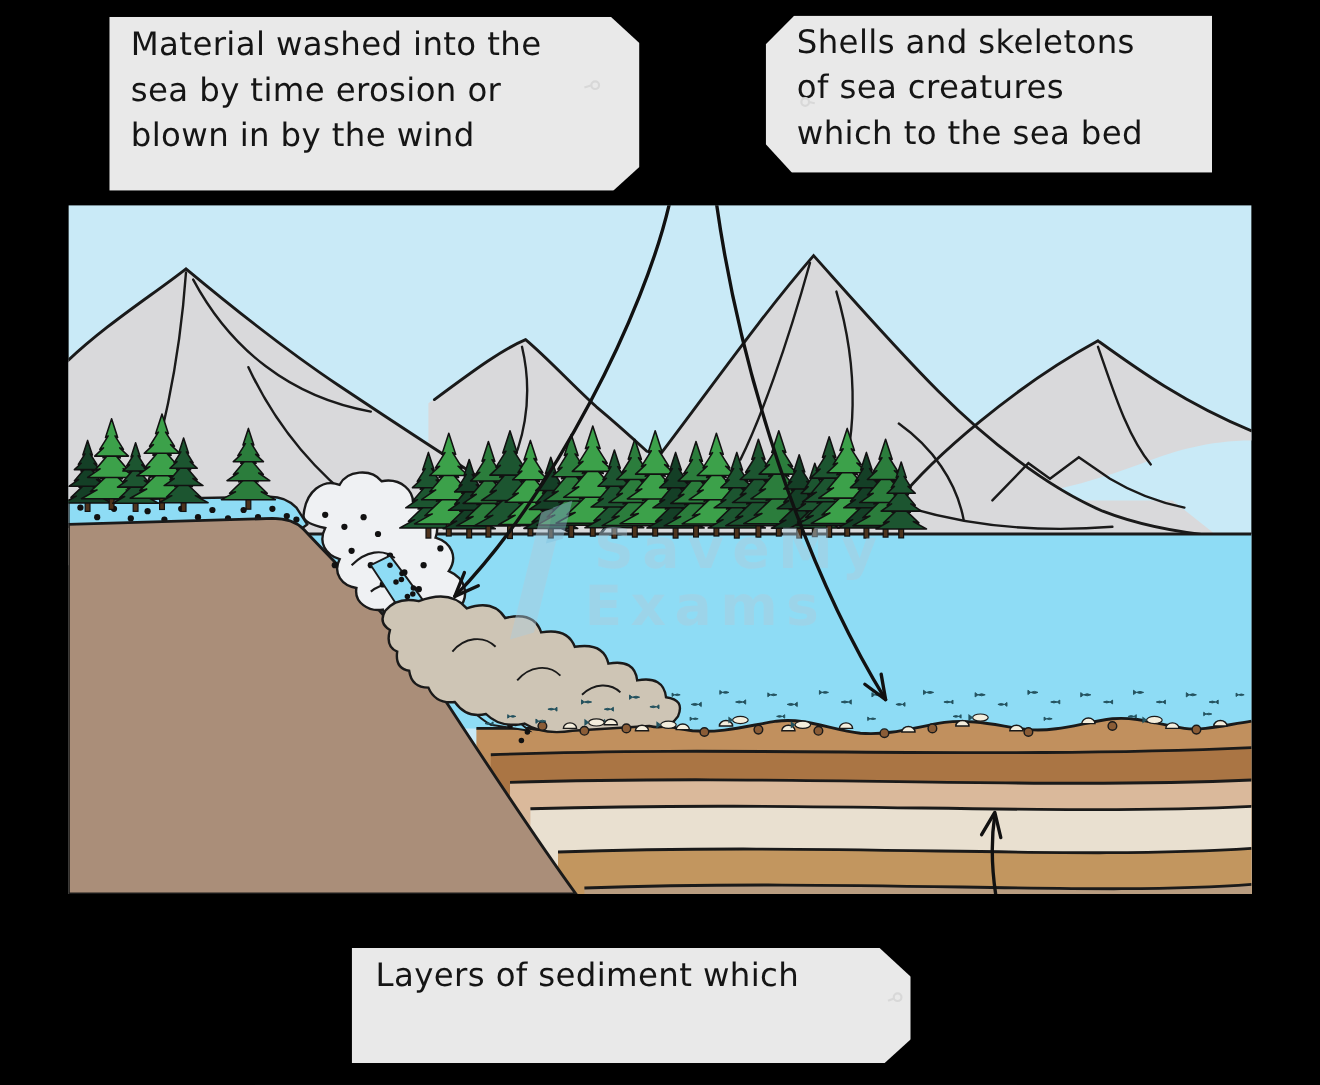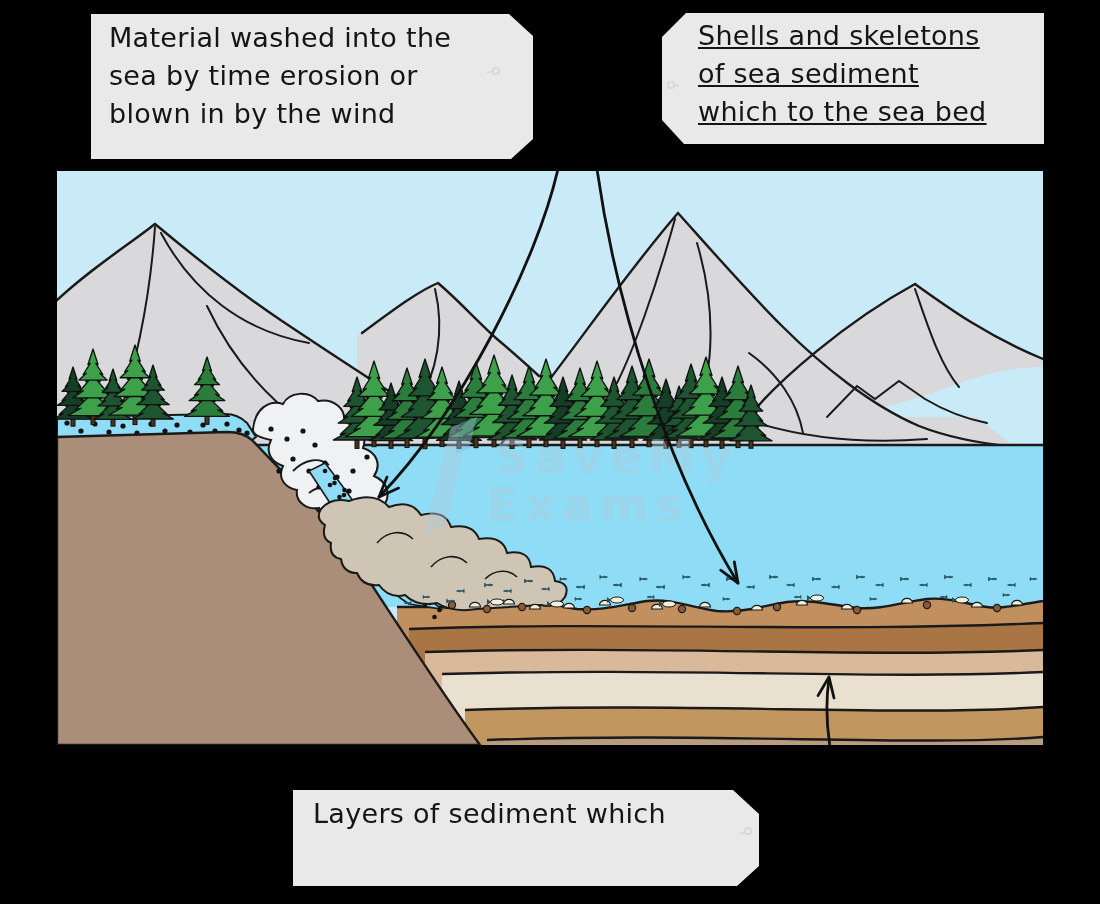--- a/index.html
+++ b/index.html
@@ -3,40 +3,40 @@
 <meta charset="utf-8">
 <style>
   html,body{margin:0;padding:0;background:#000;}
   #page{position:relative;width:1100px;height:904px;background:#000;overflow:hidden;
         font-family:"DejaVu Sans","Liberation Sans",sans-serif;}
   .label-box{position:absolute;background:#e9e9e9;color:#151515;font-size:27px;line-height:38px;
              letter-spacing:.3px;}
   .label-box .ln{white-space:nowrap;}
   #material-box{left:63px;top:14px;width:424px;height:123px;padding:5px 0 17px 18px;
     clip-path:polygon(0 0,calc(100% - 24px) 0,100% 22px,100% calc(100% - 20px),calc(100% - 22px) 100%,0 100%);margin-left:28px;}
-  #shells-box{left:662px;top:13px;width:346px;height:127px;padding:4px 0 0 36px;
-    clip-path:polygon(24px 0,100% 0,100% 100%,22px 100%,0 calc(100% - 24px),0 24px);text-decoration:underline;}
+  #shells-box{left:638px;top:13px;width:346px;height:127px;padding:4px 0 0 26px;
+    clip-path:polygon(24px 0,100% 0,100% 100%,22px 100%,0 calc(100% - 24px),0 24px);}
   #layers-box{left:293px;top:790px;width:446px;height:87px;padding:5px 0 4px 20px;
     clip-path:polygon(0 0,calc(100% - 26px) 0,100% 24px,100% calc(100% - 20px),calc(100% - 22px) 100%,0 100%);}
   #scene{position:absolute;left:57px;top:171px;}
   #overlay{position:absolute;left:0;top:0;pointer-events:none;}
 </style>
 </head>
 <body>
 
 <div id="page">
 
   <div class="label-box" id="material-box">
     <div class="ln">Material washed into the</div>
     <div class="ln">sea by time erosion or</div>
     <div class="ln">blown in by the wind</div>
   </div>
   <div class="label-box" id="shells-box">
     <div class="ln">Shells and skeletons</div>
-    <div class="ln">of sea sediment</div>
+    <div class="ln">of sea creatures</div>
     <div class="ln">which to the sea bed</div>
   </div>
   <div class="label-box" id="layers-box">
     <div class="ln">Layers of sediment which</div>
   </div>
 
   <svg id="scene" width="986" height="574" viewBox="0 0 986 574">
 
     <rect x="0" y="0" width="986" height="574" fill="#c9eaf7"></rect>
 

